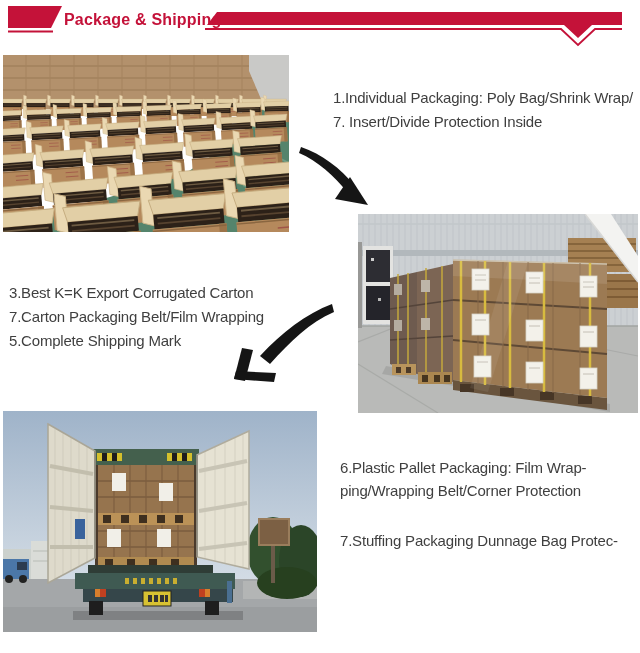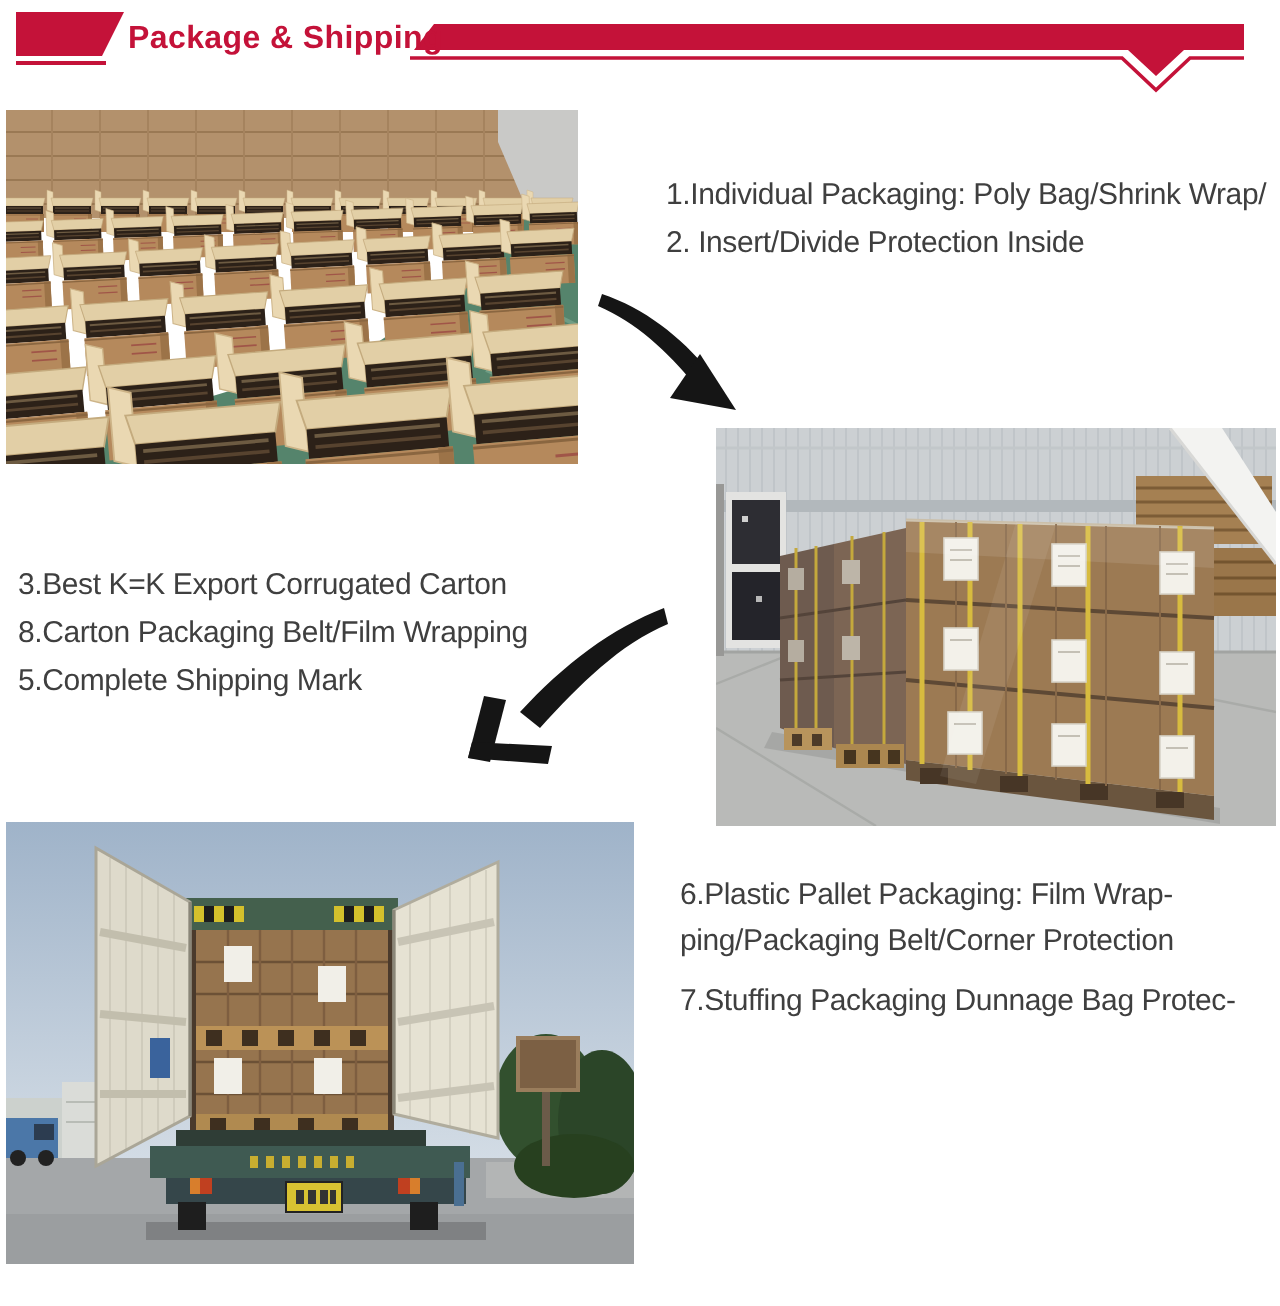--- a/index.html
+++ b/index.html
@@ -5,21 +5,21 @@
   html,body{margin:0;padding:0;background:#fff;}
   .page{position:relative;width:640px;height:653px;background:#fff;overflow:hidden;
         font-family:"Liberation Sans",sans-serif;}
   .abs{position:absolute;}
   .ribbon-title{position:absolute;left:64px;top:11px;font-size:16px;font-weight:bold;
         color:#C41239;letter-spacing:0.2px;white-space:nowrap;}
   .step-text{font-size:15px;color:#3f3f3f;letter-spacing:-0.2px;}
   .step-text div{white-space:nowrap;}
   .lh24 div{line-height:24px;}
   .lh23 div{line-height:23px;}
-  .para-gap{margin-top:7px;}
+  .para-gap{margin-top:27px;}
   figure{margin:0;padding:0;}
   svg{display:block;}
 </style>
 </head>
 <body>
 
 <div class="page">
 
   <div class="abs" style="left:0;top:0;width:516px;height:50px;">
     <svg width="640" height="50" viewBox="0 0 640 50">
@@ -112,21 +112,21 @@
         <use href="#ob" transform="translate(-28,0) scale(1.85)"></use>
           <use href="#ob" transform="translate(58,0) scale(1.85)"></use>
           <use href="#ob" transform="translate(144,0) scale(1.85)"></use>
           <use href="#ob" transform="translate(228,0) scale(1.85)"></use>
       </g>
     </svg>
   </figure>
 
   <div class="abs step-text lh24" style="left:333px;top:86px;">
     <div>1.Individual Packaging: Poly Bag/Shrink Wrap/</div>
-    <div>2. Insert/Divide Protection Inside</div>
+    <div>7. Insert/Divide Protection Inside</div>
   </div>
 
   <div class="abs" style="left:298px;top:146px;">
     <svg width="80" height="62" viewBox="0 0 80 62">
       <path d="M3,1 C24,8 42,22 57,40 L49,46 C36,30 20,15 1,7 Z" fill="#151515"></path>
       <polygon points="70,59 37,53 52,31" fill="#151515"></polygon>
     </svg>
   </div>
 
   <figure class="abs" style="left:358px;top:214px;width:280px;height:199px;" aria-label="film-wrapped-pallet-stack-photo">
@@ -228,21 +228,21 @@
           <line x1="171" y1="154" x2="182" y2="154"></line>
           <line x1="225" y1="160" x2="236" y2="160"></line>
       </g>
       <polygon points="95,46 249,50 249,70 95,62" fill="rgba(255,255,255,0.10)"></polygon>
       <polygon points="150,47 170,48 130,178 112,174" fill="rgba(255,255,255,0.07)"></polygon>
     </svg>
   </figure>
 
   <div class="abs step-text lh24" style="left:9px;top:281px;">
     <div>3.Best K=K Export Corrugated Carton</div>
-    <div>8.Carton Packaging Belt/Film Wrapping</div>
+    <div>7.Carton Packaging Belt/Film Wrapping</div>
     <div>5.Complete Shipping Mark</div>
   </div>
 
   <div class="abs" style="left:230px;top:300px;">
     <svg width="105" height="85" viewBox="0 0 105 85">
       <path d="M102,4 C76,14 52,32 30,56 L40,64 C60,42 80,22 104,12 Z" fill="#151515"></path>
       <polygon points="12,48 23,50 15,81 4,79" fill="#151515"></polygon>
       <polygon points="4,79 6,71 46,73 44,82" fill="#151515"></polygon>
     </svg>
   </div>
@@ -371,23 +371,23 @@
         <line x1="196" y1="60" x2="244" y2="50"></line>
           <line x1="196" y1="100" x2="244" y2="92"></line>
           <line x1="196" y1="138" x2="244" y2="132"></line>
       </g>
       <polygon points="194,44 246,20 246,158 194,146" fill="none" stroke="#b0ac9d" stroke-width="1.5"></polygon>
       <line x1="92" y1="40" x2="92" y2="147" stroke="#8a8678" stroke-width="1.5"></line>
       <line x1="194" y1="44" x2="194" y2="146" stroke="#8a8678" stroke-width="1.5"></line>
     </svg>
   </figure>
 
-  <div class="abs step-text lh23" style="left:340px;top:436px;">
+  <div class="abs step-text lh23" style="left:340px;top:456px;">
     <div>
       <div>6.Plastic Pallet Packaging: Film Wrap-</div>
-      <div>ping/Packaging Belt/Corner Protection</div>
+      <div>ping/Wrapping Belt/Corner Protection</div>
     </div>
     <div class="para-gap">
       <div>7.Stuffing Packaging Dunnage Bag Protec-</div>
     </div>
   </div>
 
 </div>
 
 </body></html>

